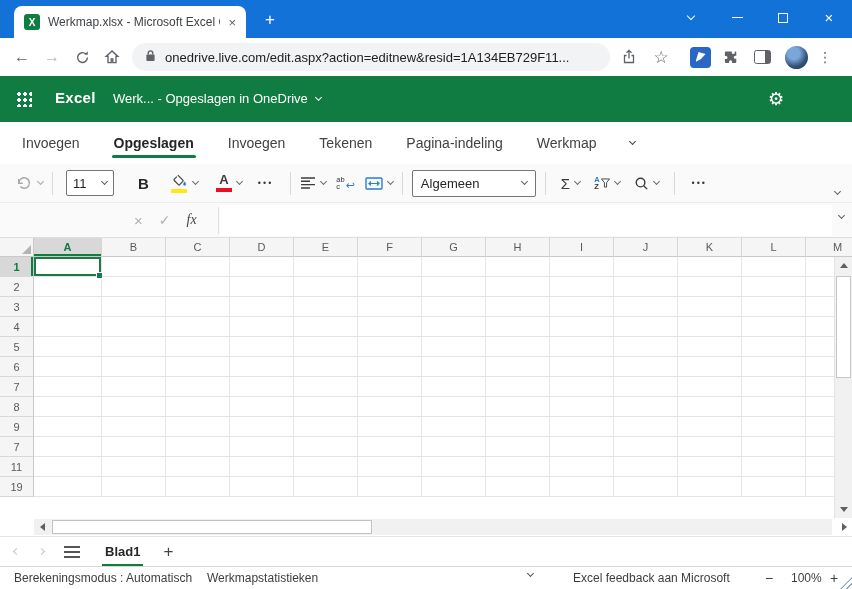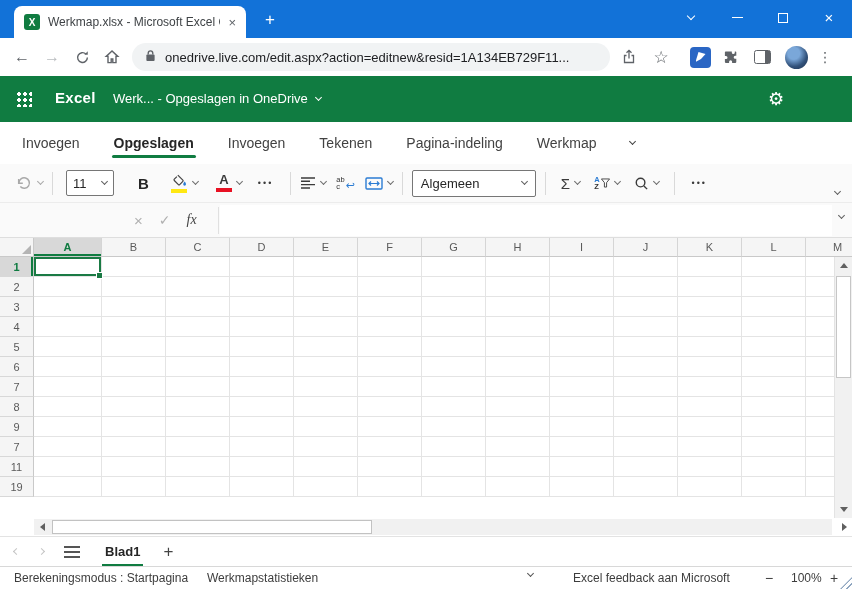--- a/index.html
+++ b/index.html
@@ -631,21 +631,21 @@
 
 <div id="sheetbar" class="abs">
   <span class="chev sm left sheetnav"></span>
   <span class="chev sm right sheetnav"></span>
   <span id="hamburger"></span>
   <span id="sheet-tab">Blad1</span>
   <span id="add-sheet">+</span>
 </div>
 
 <div id="statusbar" class="abs">
-  <span id="calc-mode" class="abs">Berekeningsmodus : Startpagina</span>
+  <span id="calc-mode" class="abs">Berekeningsmodus : Automatisch</span>
   <span id="wb-stats" class="abs">Werkmapstatistieken</span>
   <span id="sb-chev" class="abs chev sm"></span>
   <span id="feedback" class="abs">Excel feedback aan Microsoft</span>
   <span id="zoom-out" class="abs">−</span>
   <span id="zoom-level" class="abs">100%</span>
   <span id="zoom-in" class="abs">+</span>
   <span id="grip" class="abs"></span>
 </div>
 
 </body></html>

